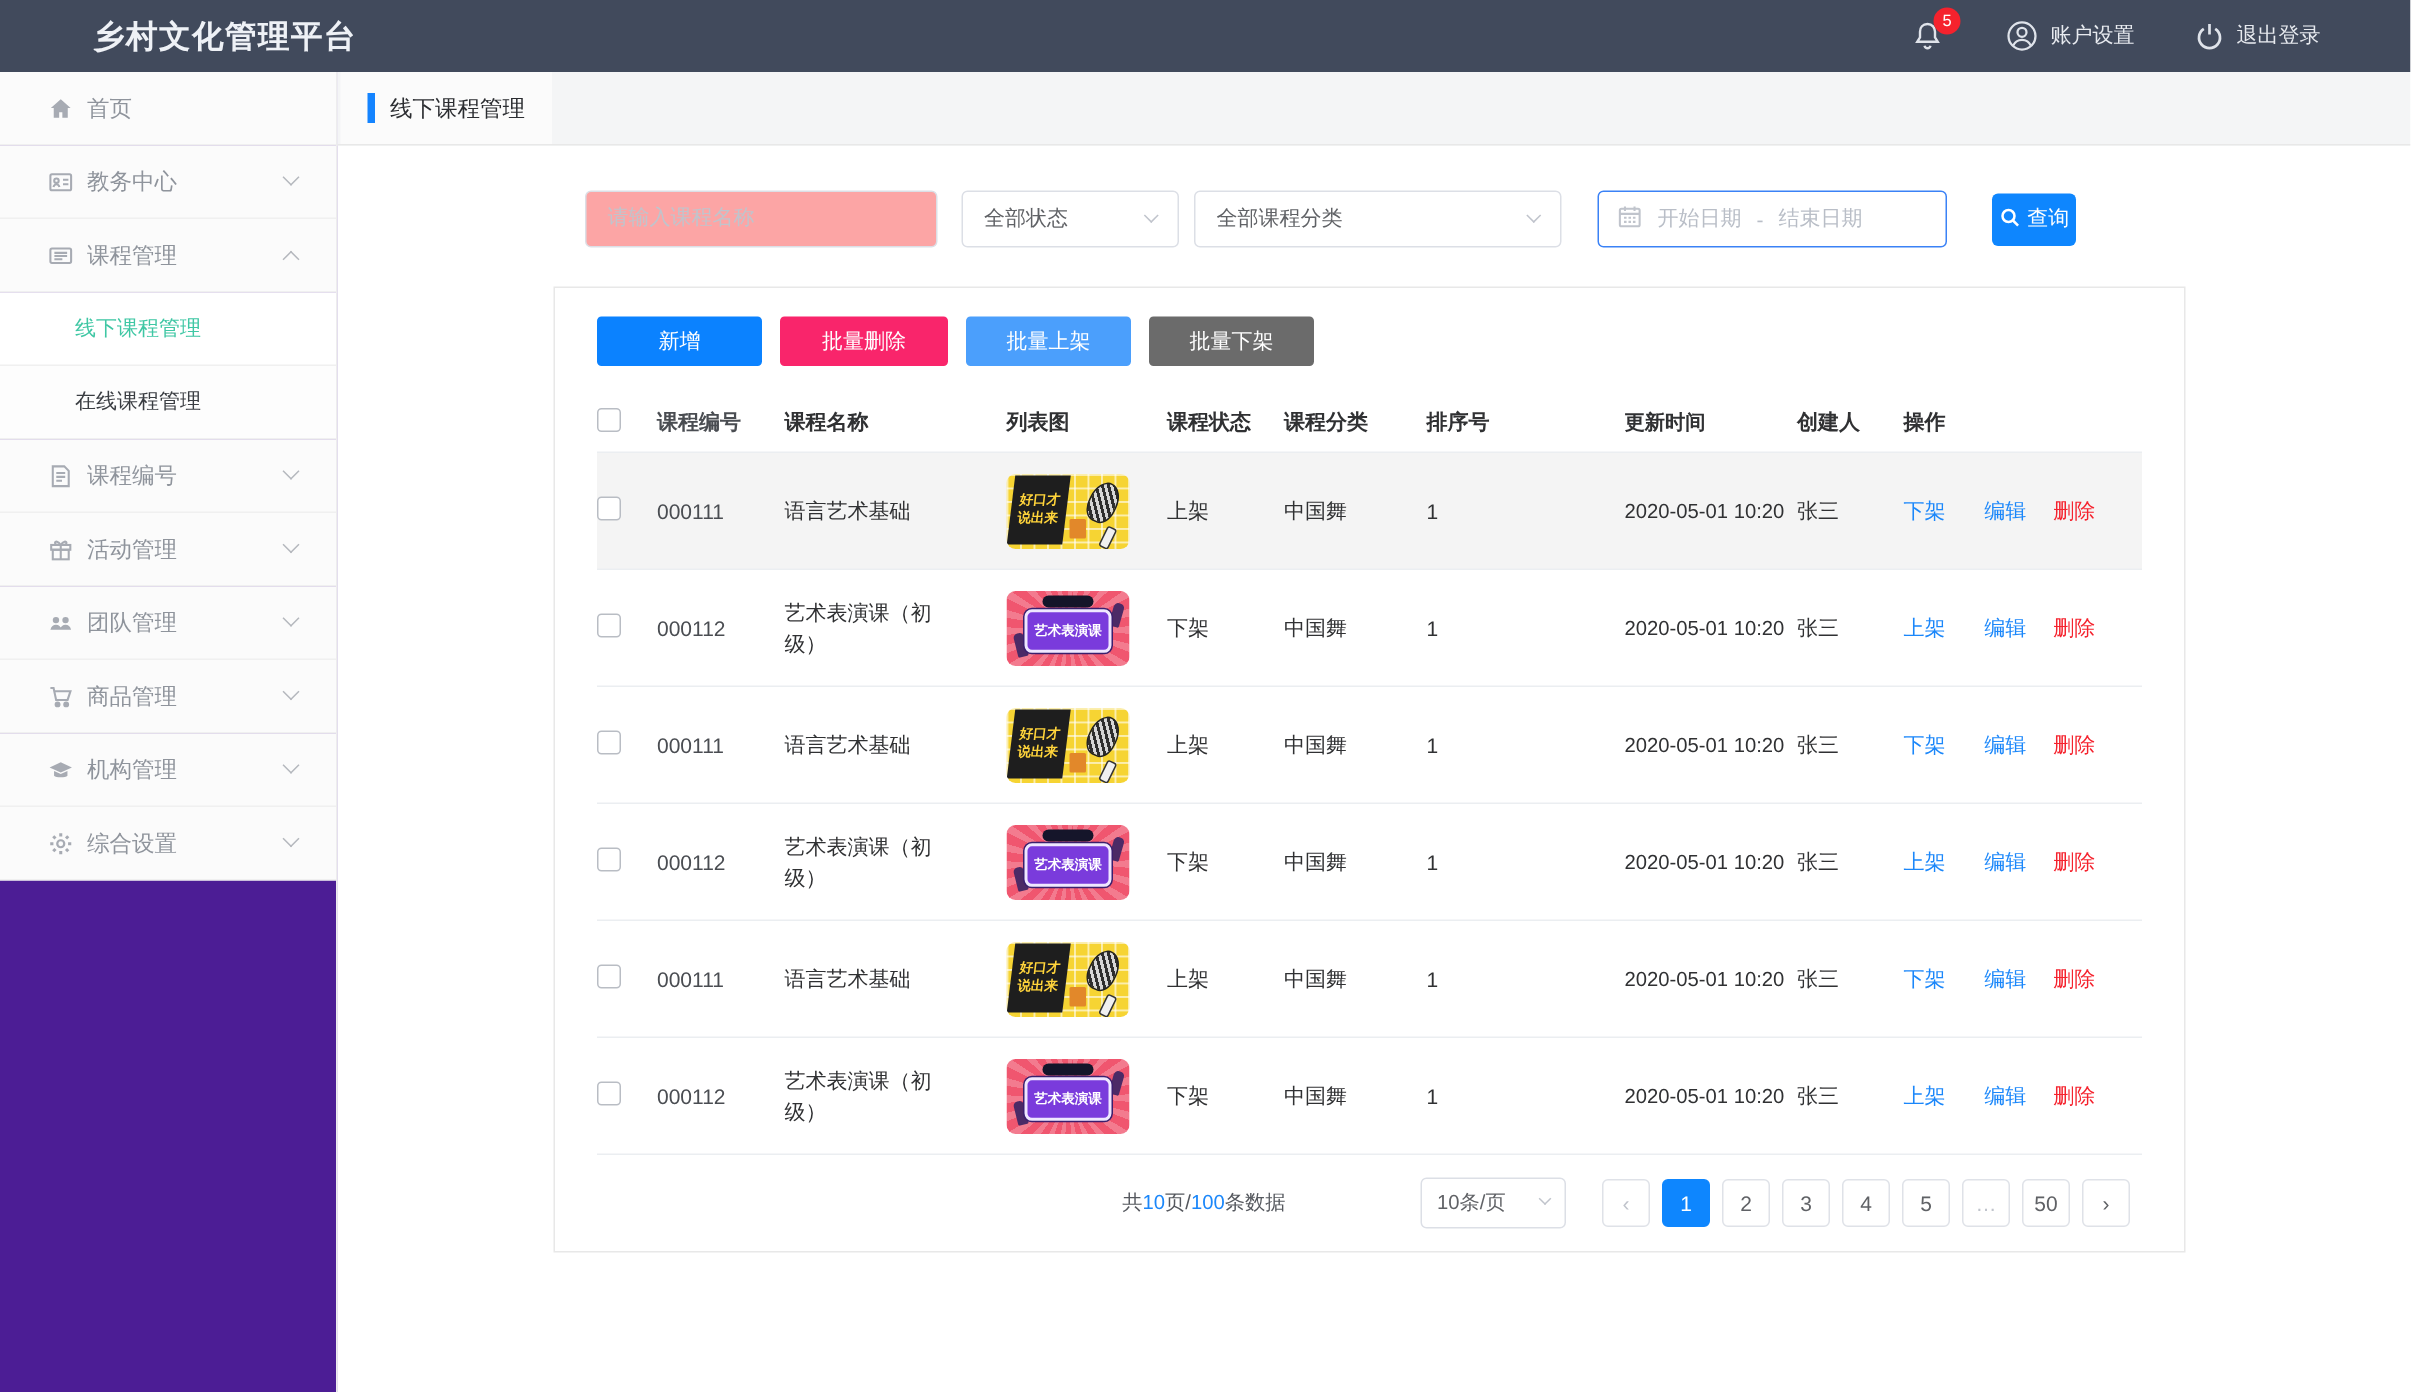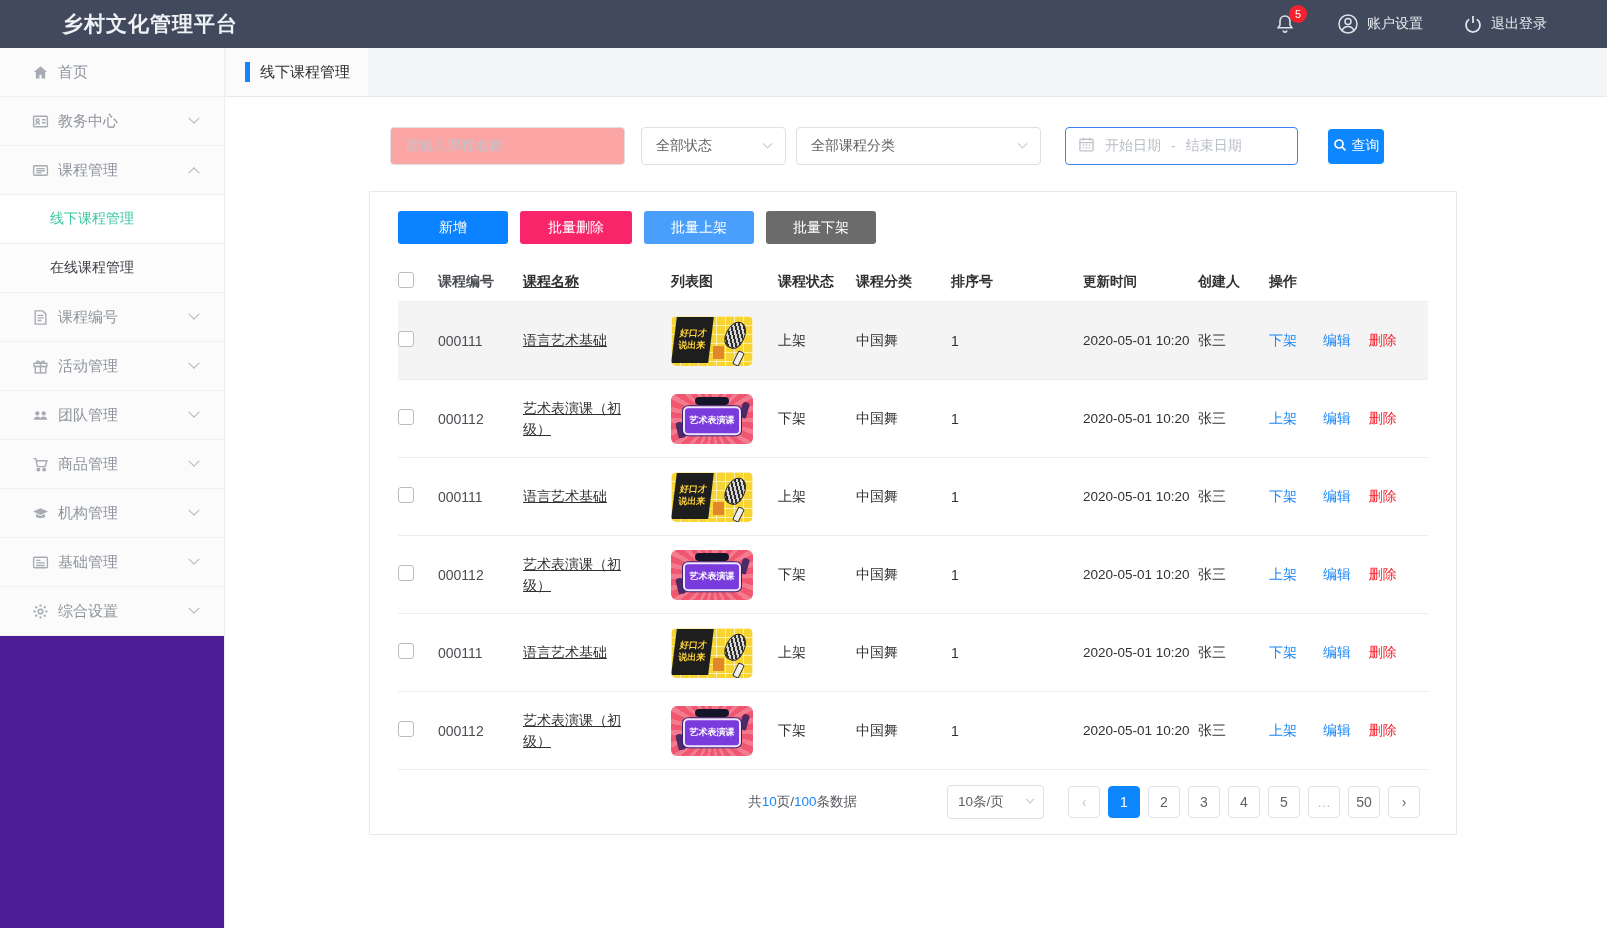--- a/index.html
+++ b/index.html
@@ -66,21 +66,21 @@
   .tbtn-off { width:110px; background:#6b6b6b; }
 
   
   .table { margin:18px 28px 0 28px; }
   .trow { display:flex; align-items:center; border-bottom:1px solid #ebeef1; min-height:78px; }
   .thead { min-height:40px; font-weight:bold; font-size:14px; color:#303133; }
   .trow.highlight { background:#f4f4f4; }
   .c { font-size:14px; color:#303133; }
   .c-cb { width:40px; }
   .c-id { width:85px; color:#4a4d52; }
-  .c-name { width:148px; padding-right:40px; line-height:1.5;text-decoration:underline; }
+  .c-name { width:148px; padding-right:40px; line-height:1.5; }
   .c-img { width:107px; }
   .c-status { width:78px; }
   .c-cat { width:95px; }
   .c-sort { width:101px; }
   .c-time { width:115px; font-size:13.5px;margin-left:31px; }
   .c-creator { width:71px; }
   .c-actions { flex:1; }
   .checkbox { width:16px; height:16px; border:1.5px solid #b9bdc4; border-radius:3px; background:#fff;
     display:inline-block; cursor:pointer; }
   .link { font-size:14px; cursor:pointer; text-decoration:none; }
@@ -256,30 +256,20 @@
       <span class="mi">
         <svg width="17" height="17" viewBox="0 0 16 16" fill="#a7abb3">
           <path d="M8 3 1 6.2l7 3.2 7-3.2Z"></path>
             <path d="M3.8 8.4v3c1.2 1.4 7.2 1.4 8.4 0v-3L8 10.3Z"></path>
         </svg>
       </span>
       <span>机构管理</span>
       <span class="chev down"></span>
     </div>
 
-    <div class="side-item">
-      <span class="mi">
-        <svg width="17" height="17" viewBox="0 0 16 16" fill="none" stroke="#a7abb3" stroke-width="1.3">
-          <rect x="1.5" y="3" width="13" height="10" rx="1"></rect>
-            <path d="M4 6h4M4 8.4h8M4 10.8h8"></path>
-        </svg>
-      </span>
-      <span>基础管理</span>
-      <span class="chev down"></span>
-    </div>
 
     <div class="side-item">
       <span class="mi">
         <svg width="17" height="17" viewBox="0 0 16 16" fill="none" stroke="#a7abb3">
           <circle cx="8" cy="8" r="2.2" stroke-width="1.4"></circle>
           <g stroke-width="1.9">
             <line x1="8" y1="1.4" x2="8" y2="3.4"></line>
               <line x1="8" y1="12.6" x2="8" y2="14.6"></line>
             <line x1="1.4" y1="8" x2="3.4" y2="8"></line>
               <line x1="12.6" y1="8" x2="14.6" y2="8"></line>

